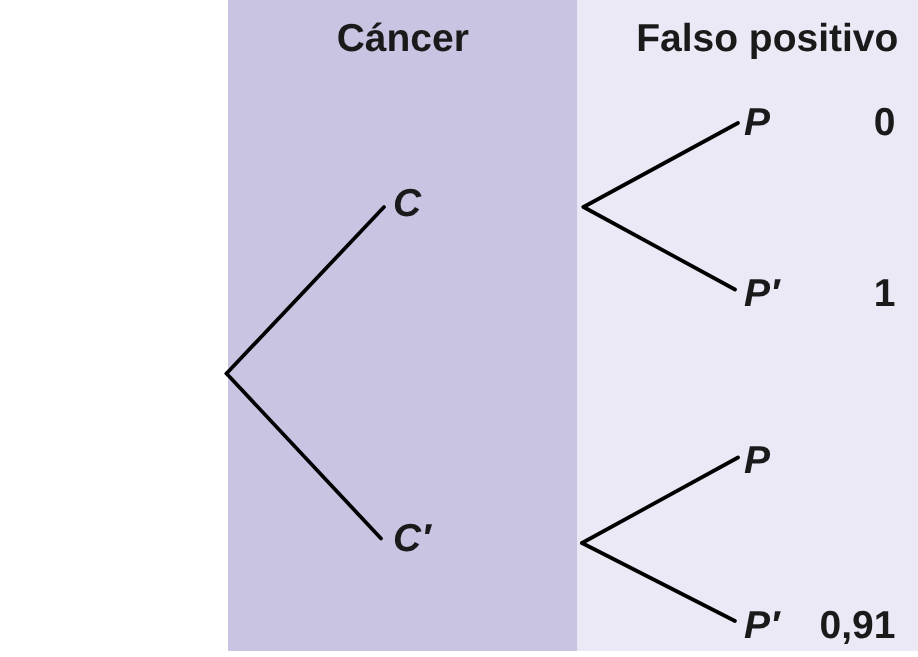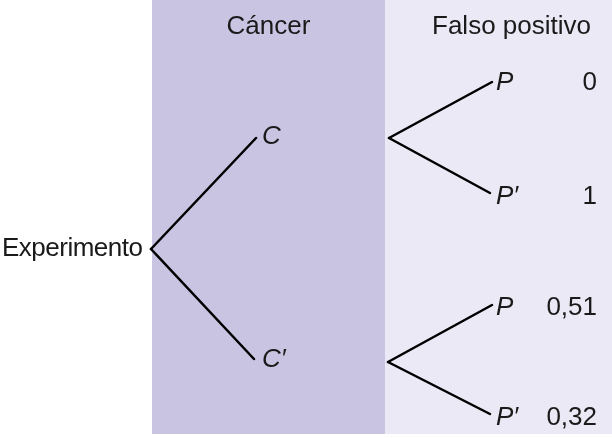--- a/index.html
+++ b/index.html
@@ -9,20 +9,21 @@
     font-family: "Liberation Sans", sans-serif;
   }
   #stage {
     position: relative;
     width: 612px;
     height: 438px;
     background: #ffffff;
     overflow: hidden;
     color: #1a1a1a;
     font-size: 26px;
+    font-weight: bold;
   }
   .col {
     position: absolute;
     top: 0;
     height: 434px;
   }
   .col-cancer {
     left: 152px;
     width: 233px;
     background: #c9c4e2;
@@ -93,39 +94,37 @@
 
   <svg class="lines" width="612" height="438" viewBox="0 0 612 438">
     <line x1="151" y1="249" x2="256" y2="138" style="stroke: rgb(0, 0, 0);"></line>
     <line x1="151" y1="249" x2="254" y2="359" style="stroke: rgb(0, 0, 0);"></line>
     <line x1="389" y1="138" x2="492" y2="82" style="stroke: rgb(0, 0, 0);"></line>
     <line x1="389" y1="138" x2="490" y2="193" style="stroke: rgb(0, 0, 0);"></line>
     <line x1="388" y1="362" x2="492" y2="305" style="stroke: rgb(0, 0, 0);"></line>
     <line x1="388" y1="362" x2="490" y2="414" style="stroke: rgb(0, 0, 0);"></line>
   </svg>
 
-  <div class="txt-row root-label">Experimento</div>
 
   <div class="txt-row node" style="left:262px; top:120px;">
     <span class="var">C</span>
   </div>
   <div class="txt-row node" style="left:262px; top:343px;">
     <span class="var">C′</span>
   </div>
 
   <div class="txt-row leaf" style="top:66px;">
     <span class="var">P</span>
     <span class="num">0</span>
   </div>
   <div class="txt-row leaf" style="top:180px;">
     <span class="var">P′</span>
     <span class="num">1</span>
   </div>
   <div class="txt-row leaf" style="top:291px;">
     <span class="var">P</span>
-    <span class="num">0,51</span>
   </div>
   <div class="txt-row leaf" style="top:401px;">
     <span class="var">P′</span>
-    <span class="num">0,32</span>
+    <span class="num">0,91</span>
   </div>
 
 </div>
 
 </body></html>

